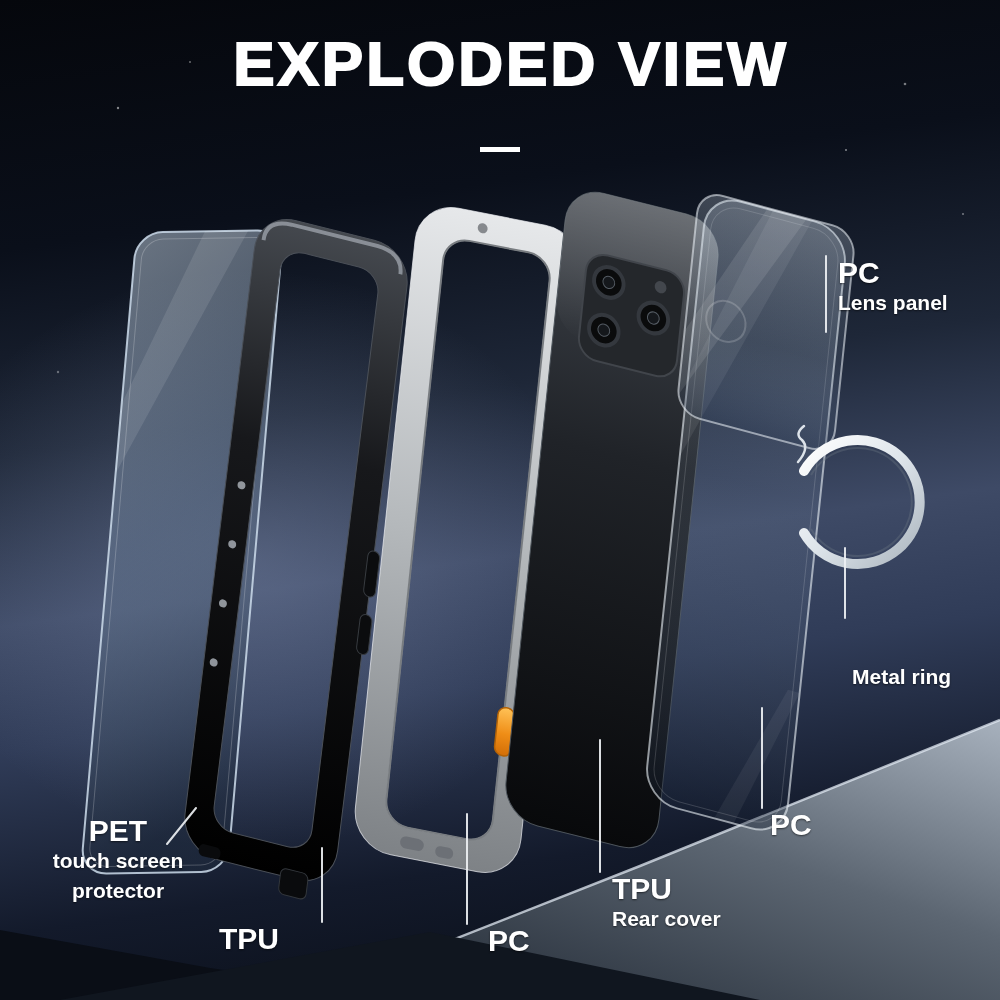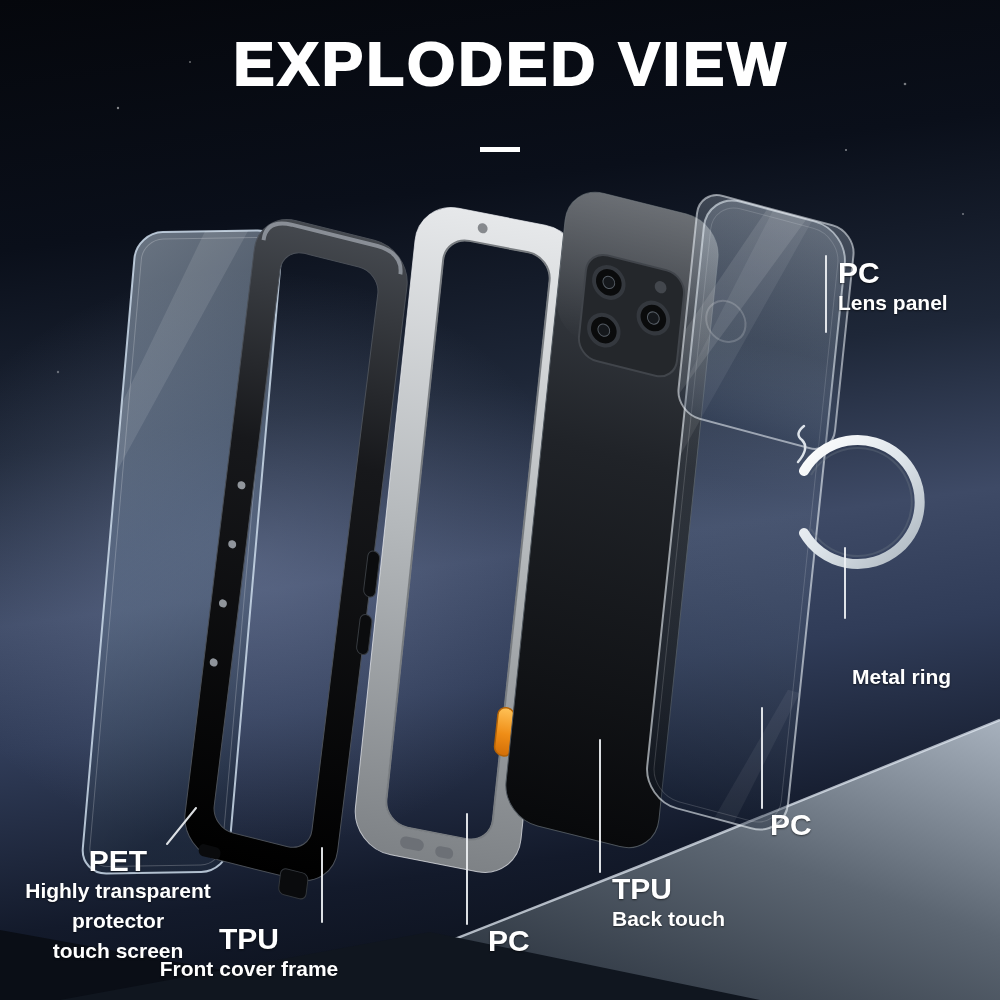--- a/index.html
+++ b/index.html
@@ -20,21 +20,21 @@
   .callout{position:absolute;color:#fff;text-shadow:0 1px 2px rgba(0,0,0,.55);}
   .mat{font-size:30px;font-weight:bold;line-height:30px;}
   .nm{font-size:21px;line-height:30px;font-weight:bold;}
   .c-lens{left:838px;top:258px;}
   .c-ring{left:852px;top:620px;margin-top:42px;}
   .c-rear{left:770px;top:810px;}
   .c-back{left:612px;top:874px;}
   .c-mid{left:396px;top:926px;}
   .c-mid .mat{margin-left:92px;}
   .c-front{left:158px;top:924px;width:182px;text-align:center;}
-  .c-pet{left:14px;top:846px;width:208px;text-align:center;}
+  .c-pet{left:14px;top:816px;width:208px;text-align:center;}
 </style>
 </head>
 <body>
 
 <div class="stage">
 
   <svg class="scene" viewBox="0 0 1000 1000">
     <defs>
       <radialGradient id="gGlow" cx="50%" cy="50%" r="50%">
         <stop offset="0%" stop-color="rgba(150,165,200,0.30)"></stop>
@@ -199,32 +199,30 @@
   <div class="callout c-ring">
     <div class="nm">Metal ring</div>
   </div>
 
   <div class="callout c-rear">
     <div class="mat">PC</div>
   </div>
 
   <div class="callout c-back">
     <div class="mat">TPU</div>
-    <div class="nm">Back touch</div>
+    <div class="nm">Rear cover</div>
   </div>
 
   <div class="callout c-mid">
     <div class="mat">PC</div>
   </div>
 
   <div class="callout c-front">
     <div class="mat">TPU</div>
-    <div class="nm">Front cover frame</div>
   </div>
 
   <div class="callout c-pet">
     <div class="mat">PET</div>
-    <div class="nm">Highly transparent</div>
+    <div class="nm">touch screen</div>
     <div class="nm">protector</div>
-    <div class="nm">touch screen</div>
   </div>
 
 </div>
 
 </body></html>

